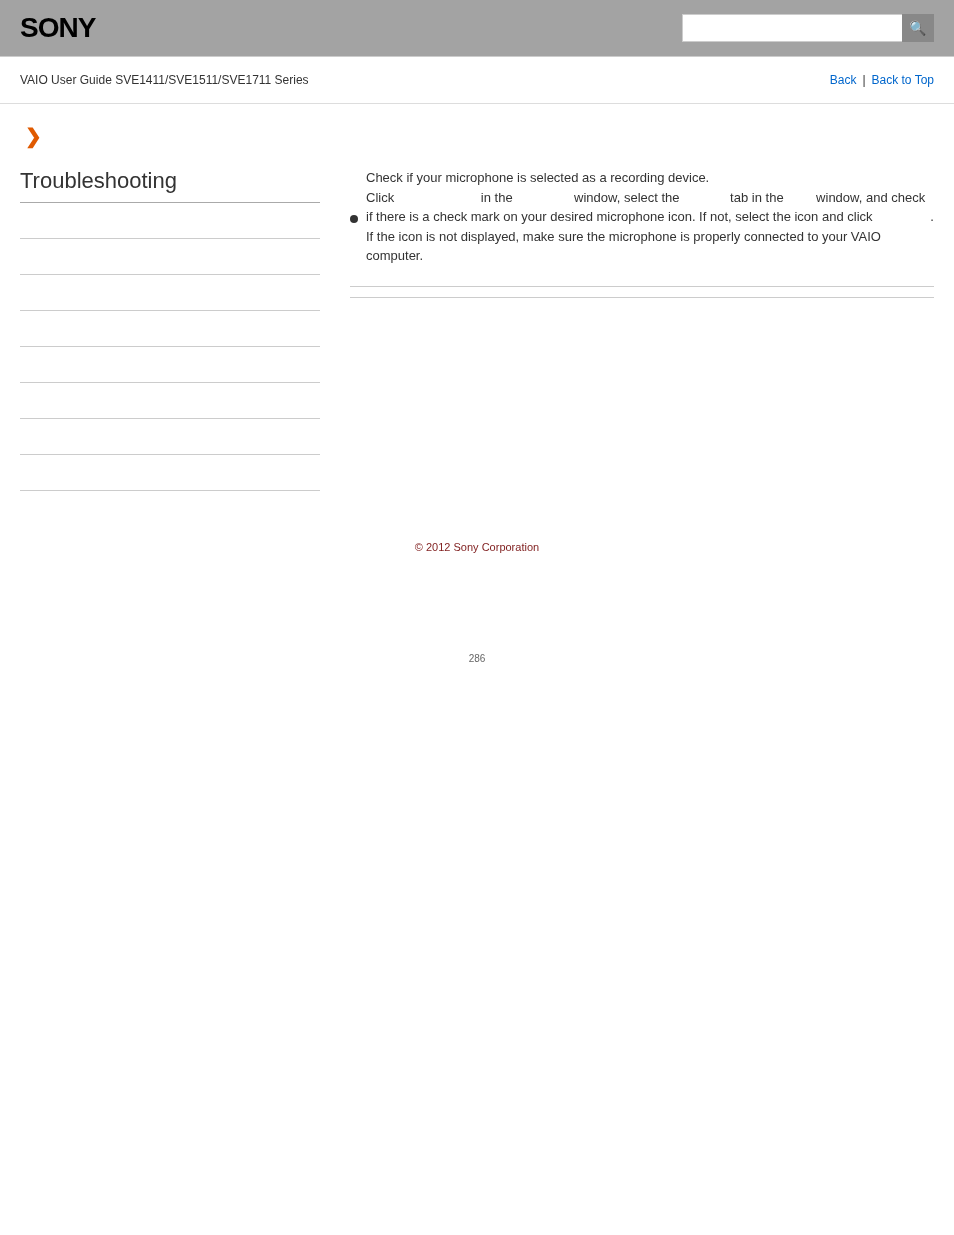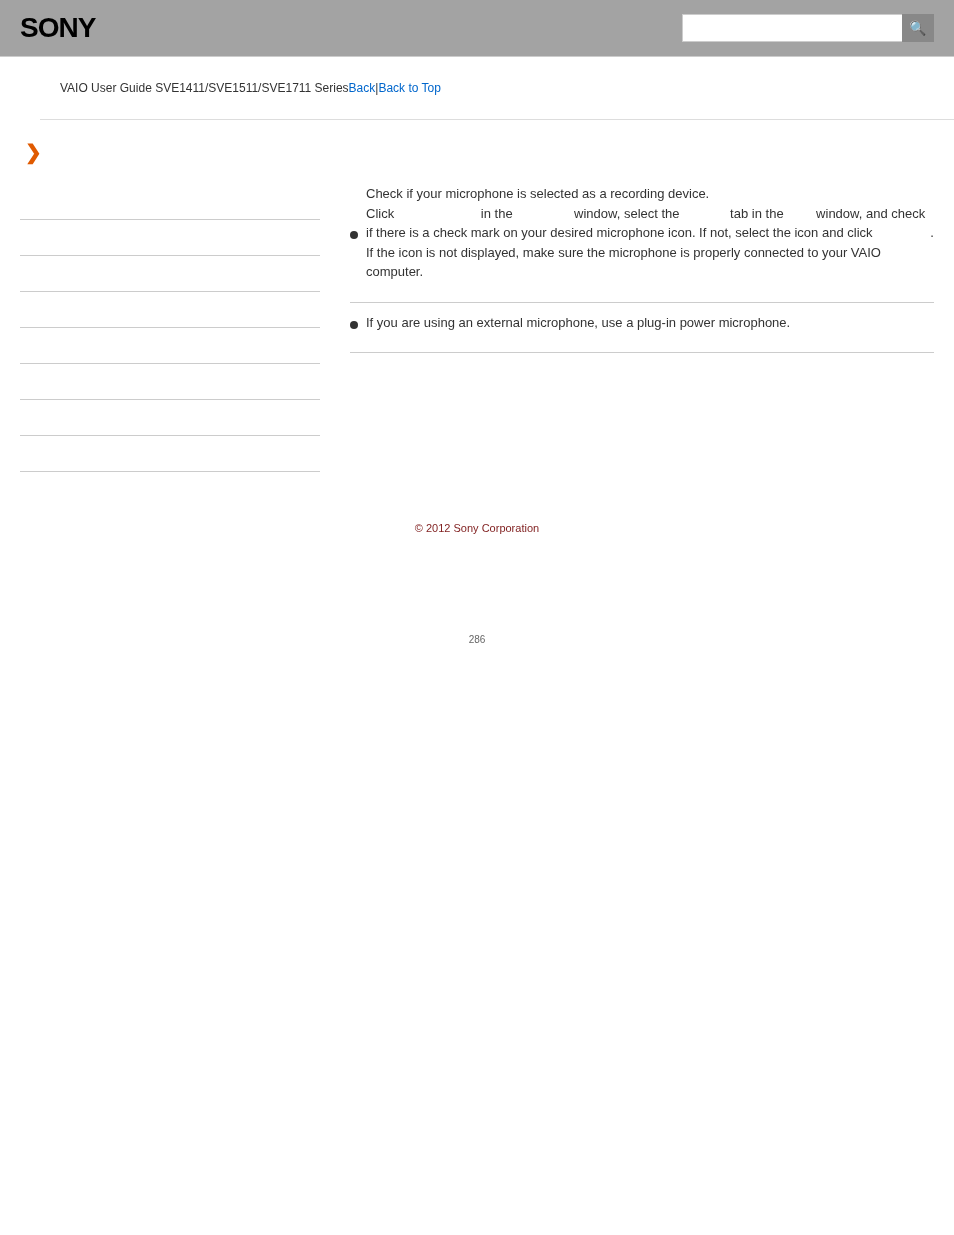--- a/index.html
+++ b/index.html
@@ -50,33 +50,34 @@
       cursor: pointer;
       display: flex;
       align-items: center;
       justify-content: center;
       color: #fff;
       font-size: 14px;
     }
 
     
     .nav-bar {
-      padding: 24px 20px;
+      padding: 16px 20px;
       border-bottom: 1px solid #ddd;
       display: flex;
-      align-items: center;
-      font-size: 12px;
-      margin-left: 40px;
+      justify-content: space-between;
+      align-items: center;
+      font-size: 12px;
     }
     .nav-title {
       color: #333;
       font-size: 12px;
     }
     .nav-links {
       display: flex;
+      gap: 6px;
       align-items: center;
     }
     .nav-link {
       color: #0066cc;
       text-decoration: none;
       cursor: pointer;
     }
     .nav-separator {
       color: #333;
     }
@@ -210,20 +211,21 @@
 
 <div class="main-content">
 
   <div class="chevron-container">
     <span class="chevron">❯</span>
   </div>
 
   <div class="content-layout">
 
     <div class="left-sidebar">
+      <h2 class="sidebar-title">Troubleshooting</h2>
       <div class="sidebar-item"></div>
       <div class="sidebar-item"></div>
       <div class="sidebar-item"></div>
       <div class="sidebar-item"></div>
       <div class="sidebar-item"></div>
       <div class="sidebar-item"></div>
       <div class="sidebar-item"></div>
       <div class="sidebar-item"></div>
     </div>
 
@@ -233,26 +235,20 @@
           <span class="bullet-dot"></span>
           <span class="bullet-text">
             Check if your microphone is selected as a recording device.<br>
             Click &nbsp;&nbsp;&nbsp;&nbsp;&nbsp;&nbsp;&nbsp;&nbsp;&nbsp;&nbsp;&nbsp;&nbsp;&nbsp;&nbsp;&nbsp;&nbsp;&nbsp;&nbsp;&nbsp;&nbsp;&nbsp;&nbsp; in the &nbsp;&nbsp;&nbsp;&nbsp;&nbsp;&nbsp;&nbsp;&nbsp;&nbsp;&nbsp;&nbsp;&nbsp;&nbsp;&nbsp;&nbsp; window, select the &nbsp;&nbsp;&nbsp;&nbsp;&nbsp;&nbsp;&nbsp;&nbsp;&nbsp;&nbsp;&nbsp;&nbsp; tab in
             the &nbsp;&nbsp;&nbsp;&nbsp;&nbsp;&nbsp;&nbsp; window, and check if there is a check mark on your desired microphone icon.
             If not, select the icon and click &nbsp;&nbsp;&nbsp;&nbsp;&nbsp;&nbsp;&nbsp;&nbsp;&nbsp;&nbsp;&nbsp;&nbsp;&nbsp;&nbsp;&nbsp;. If the icon is not displayed, make sure the
             microphone is properly connected to your VAIO computer.
           </span>
         </li>
         <hr class="content-divider">
-        <li class="bullet-item">
-          <span class="bullet-dot"></span>
-          <span class="bullet-text">
-            If you are using an external microphone, use a plug-in power microphone.
-          </span>
-        </li>
         <hr class="content-divider">
       </ul>
     </div>
 
   </div>
 
   <div class="footer">
     <span>© 2012 Sony Corporation</span>
   </div>
 

